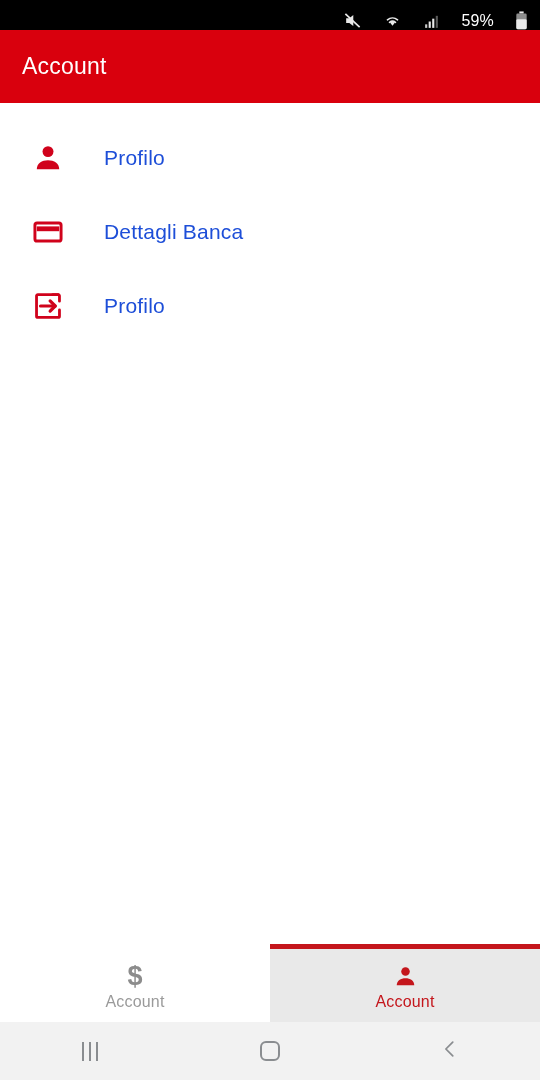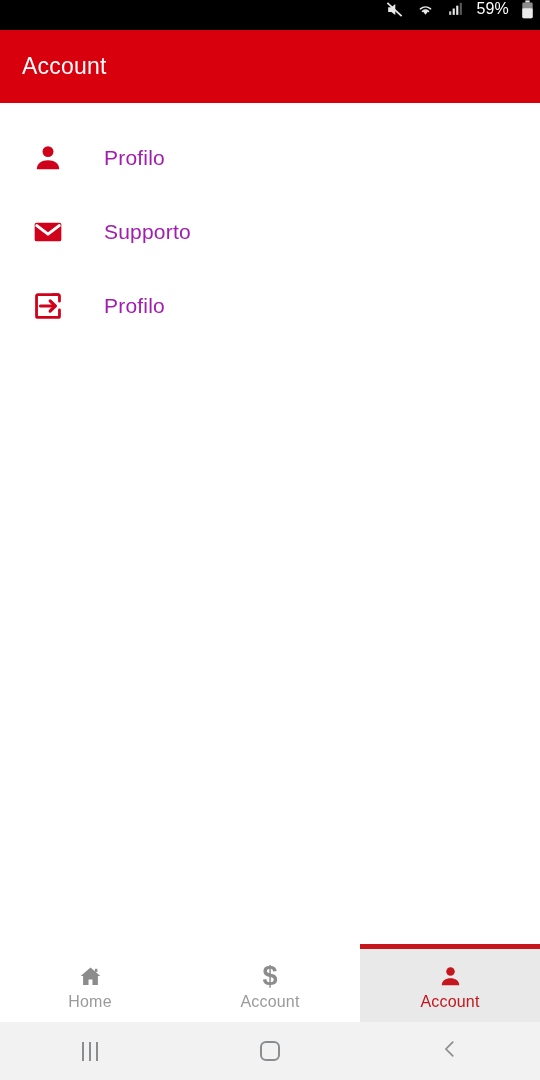--- a/index.html
+++ b/index.html
@@ -13,23 +13,23 @@
     position: relative;
     width: 540px; height: 1080px;
     display: flex; flex-direction: column;
     background: #ffffff;
   }
 
   
   .statusbar {
     height: 30px; flex: 0 0 30px;
     background: #000000;
-    display: flex; align-items: flex-start; justify-content: flex-end;
-    padding-right: 6px;
-    gap: 12px;
+    display: flex; align-items: flex-end; justify-content: flex-end;
+    padding-right: 12px;
+    gap: 21px;
   }
   .statusbar .sb-icon { display: flex; align-items: center; }
   .sb-battery-text {
     color: #ffffff; font-size: 16px; letter-spacing: 0.2px;
     font-family: "Liberation Sans", sans-serif;
   }
 
   
   .appbar {
     flex: 0 0 73px; height: 73px;
@@ -56,21 +56,21 @@
     display: flex; align-items: center;
     padding-left: 32px;
     cursor: pointer;
   }
   .menu-icon {
     width: 42px; min-width: 42px;
     display: flex; align-items: center; justify-content: flex-start;
   }
   .menu-label {
     font-size: 21px;
-    color: #a21caf;
+    color: #1d4ed8;
     margin-left: 30px;
     letter-spacing: 0.2px;
   }
 
   
   .tabbar {
     flex: 0 0 78px; height: 78px;
     display: flex;
     background: #ffffff;
     border-top: 2px solid #ececed;
@@ -167,56 +167,47 @@
     <div class="menu-row">
       <span class="menu-icon">
         <svg width="32" height="32" viewBox="0 0 24 24">
           <circle cx="12" cy="7.2" r="4.1" fill="#d0021b"></circle>
           <path d="M3.6 20.4c0-4.3 3.8-6.7 8.4-6.7s8.4 2.4 8.4 6.7z" fill="#d0021b"></path>
         </svg>
       </span>
       <span class="menu-label">Profilo</span>
     </div>
 
-
     <div class="menu-row">
       <span class="menu-icon">
         <svg width="32" height="32" viewBox="0 0 24 24">
-          <rect x="2" y="5" width="20" height="14" rx="1.4" fill="#d0021b"></rect>
-          <path d="M3.6 7.2L12 13.6l8.4-6.4" fill="none" stroke="#ffffff" stroke-width="2.3" stroke-linecap="round" stroke-linejoin="round"></path>
-        </svg>
-      </span>
-      <span class="menu-label">Supporto</span>
-    </div>
+          <rect x="2.2" y="5.2" width="19.6" height="13.6" rx="1.6" fill="none" stroke="#d0021b" stroke-width="2.2"></rect>
+          <rect x="3.6" y="7.8" width="16.8" height="3.6" fill="#d0021b"></rect>
+        </svg>
+      </span>
+      <span class="menu-label">Dettagli Banca</span>
+    </div>
+
 
     <div class="menu-row">
       <span class="menu-icon">
         <svg width="32" height="32" viewBox="0 0 24 24">
           <path d="M19.6 3.4H4.4a1 1 0 0 0-1 1v15.2a1 1 0 0 0 1 1h15.2a1 1 0 0 0 1-1v-4.6" fill="none" stroke="#d0021b" stroke-width="2.1" stroke-linecap="round"></path>
           <path d="M20.6 8.4V4.4a1 1 0 0 0-1-1h-4" fill="none" stroke="#d0021b" stroke-width="2.1" stroke-linecap="round"></path>
           <line x1="6.4" y1="12" x2="17.4" y2="12" stroke="#d0021b" stroke-width="2.4" stroke-linecap="round"></line>
           <path d="M13.6 8.2L17.4 12l-3.8 3.8" fill="none" stroke="#d0021b" stroke-width="2.4" stroke-linecap="round" stroke-linejoin="round"></path>
         </svg>
       </span>
       <span class="menu-label">Profilo</span>
     </div>
 
   </div>
 
   <div class="tabbar">
 
-    <div class="tab">
-      <span class="tab-icon">
-        <svg width="25" height="25" viewBox="0 0 24 24">
-          <path d="M12 3.4L2.6 11.4h2.3v8.8h5.2v-5.4h3.8v5.4h5.2v-8.8h2.3z" fill="#8c8c8c"></path>
-          <rect x="16.2" y="4.6" width="2.4" height="3" fill="#8c8c8c"></rect>
-        </svg>
-      </span>
-      <span class="tab-label">Home</span>
-    </div>
 
     <div class="tab">
       <span class="tab-icon">
         <span class="dollar-glyph">$</span>
       </span>
       <span class="tab-label">Account</span>
     </div>
 
     <div class="tab active">
       <span class="tab-icon">

